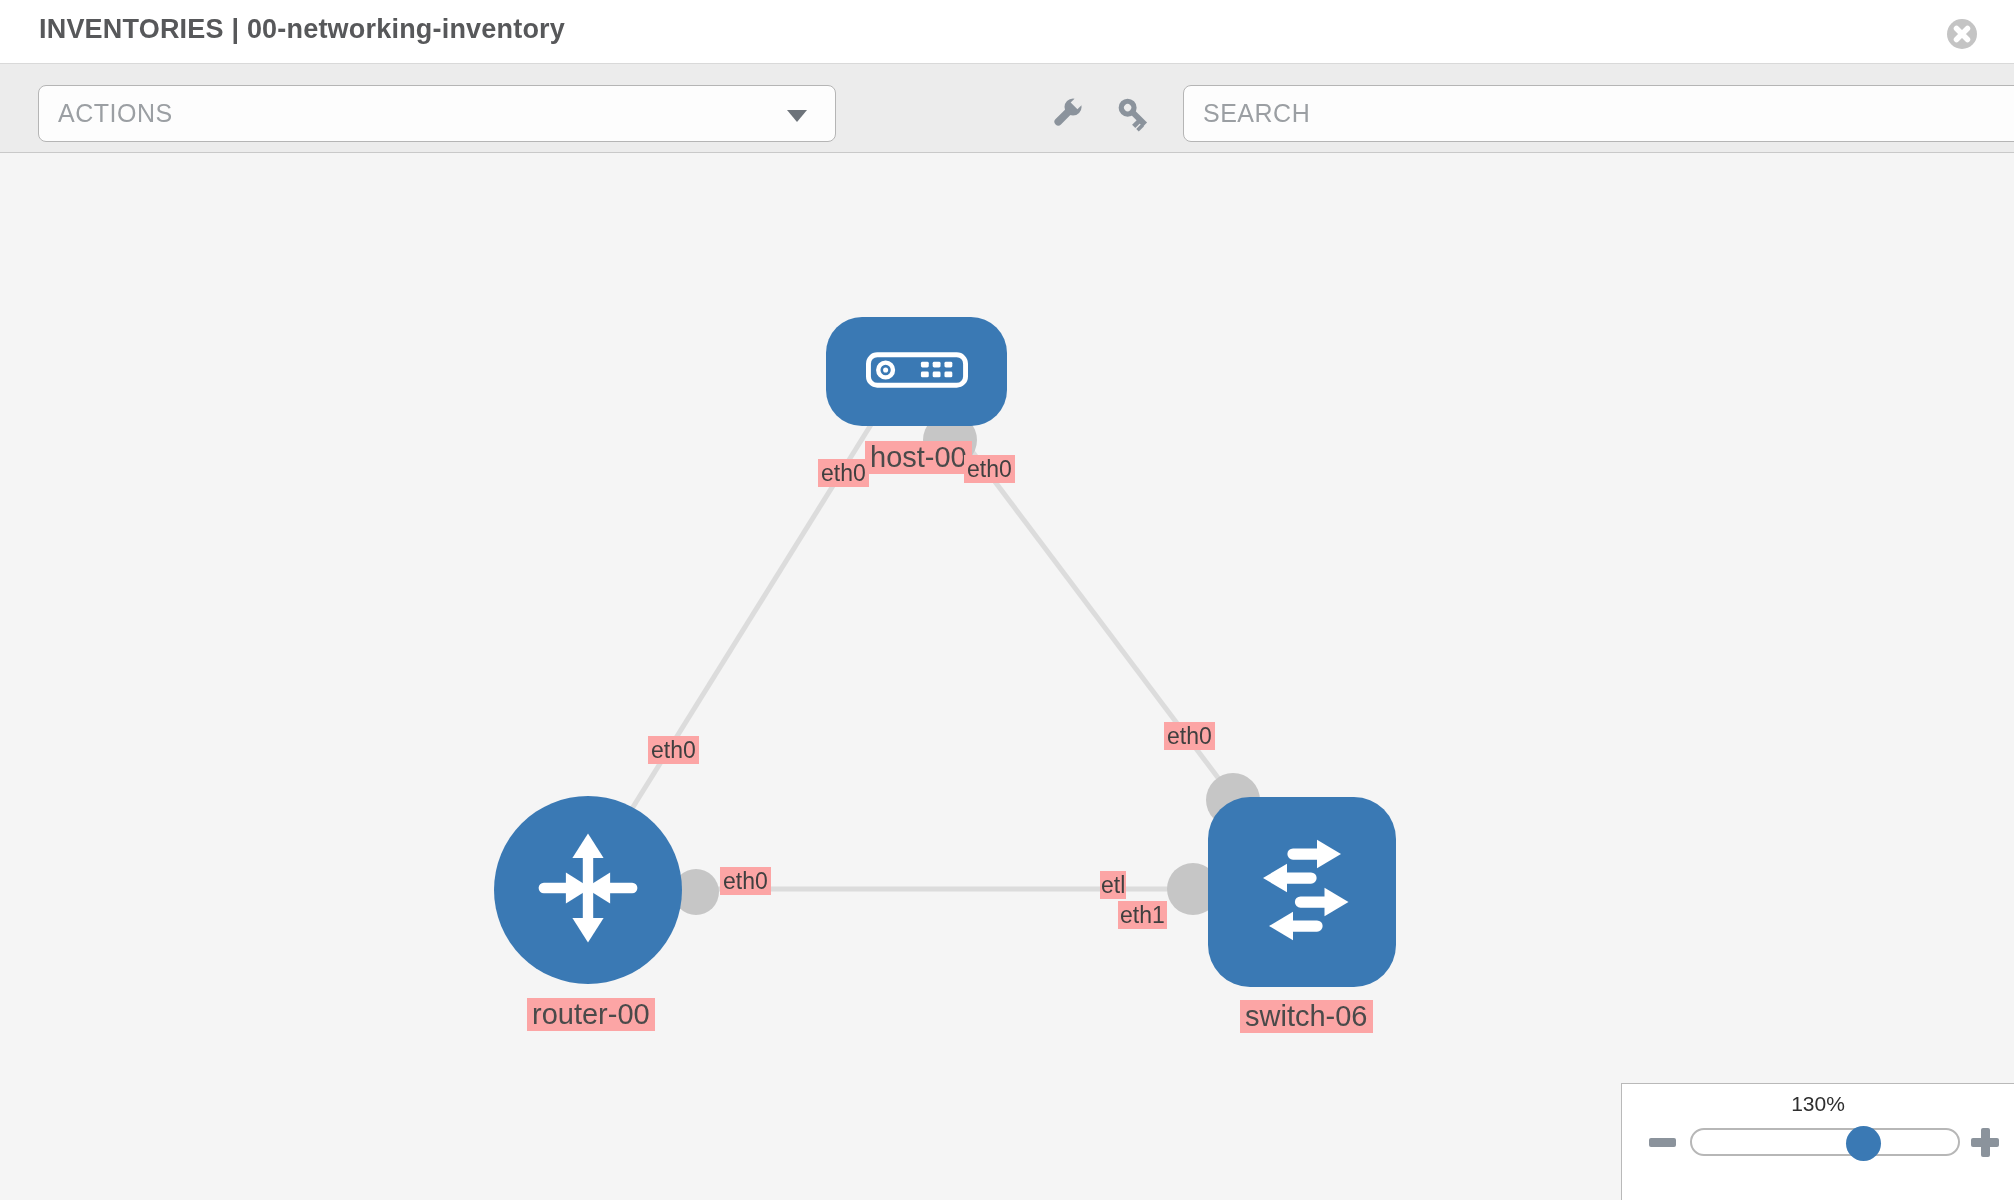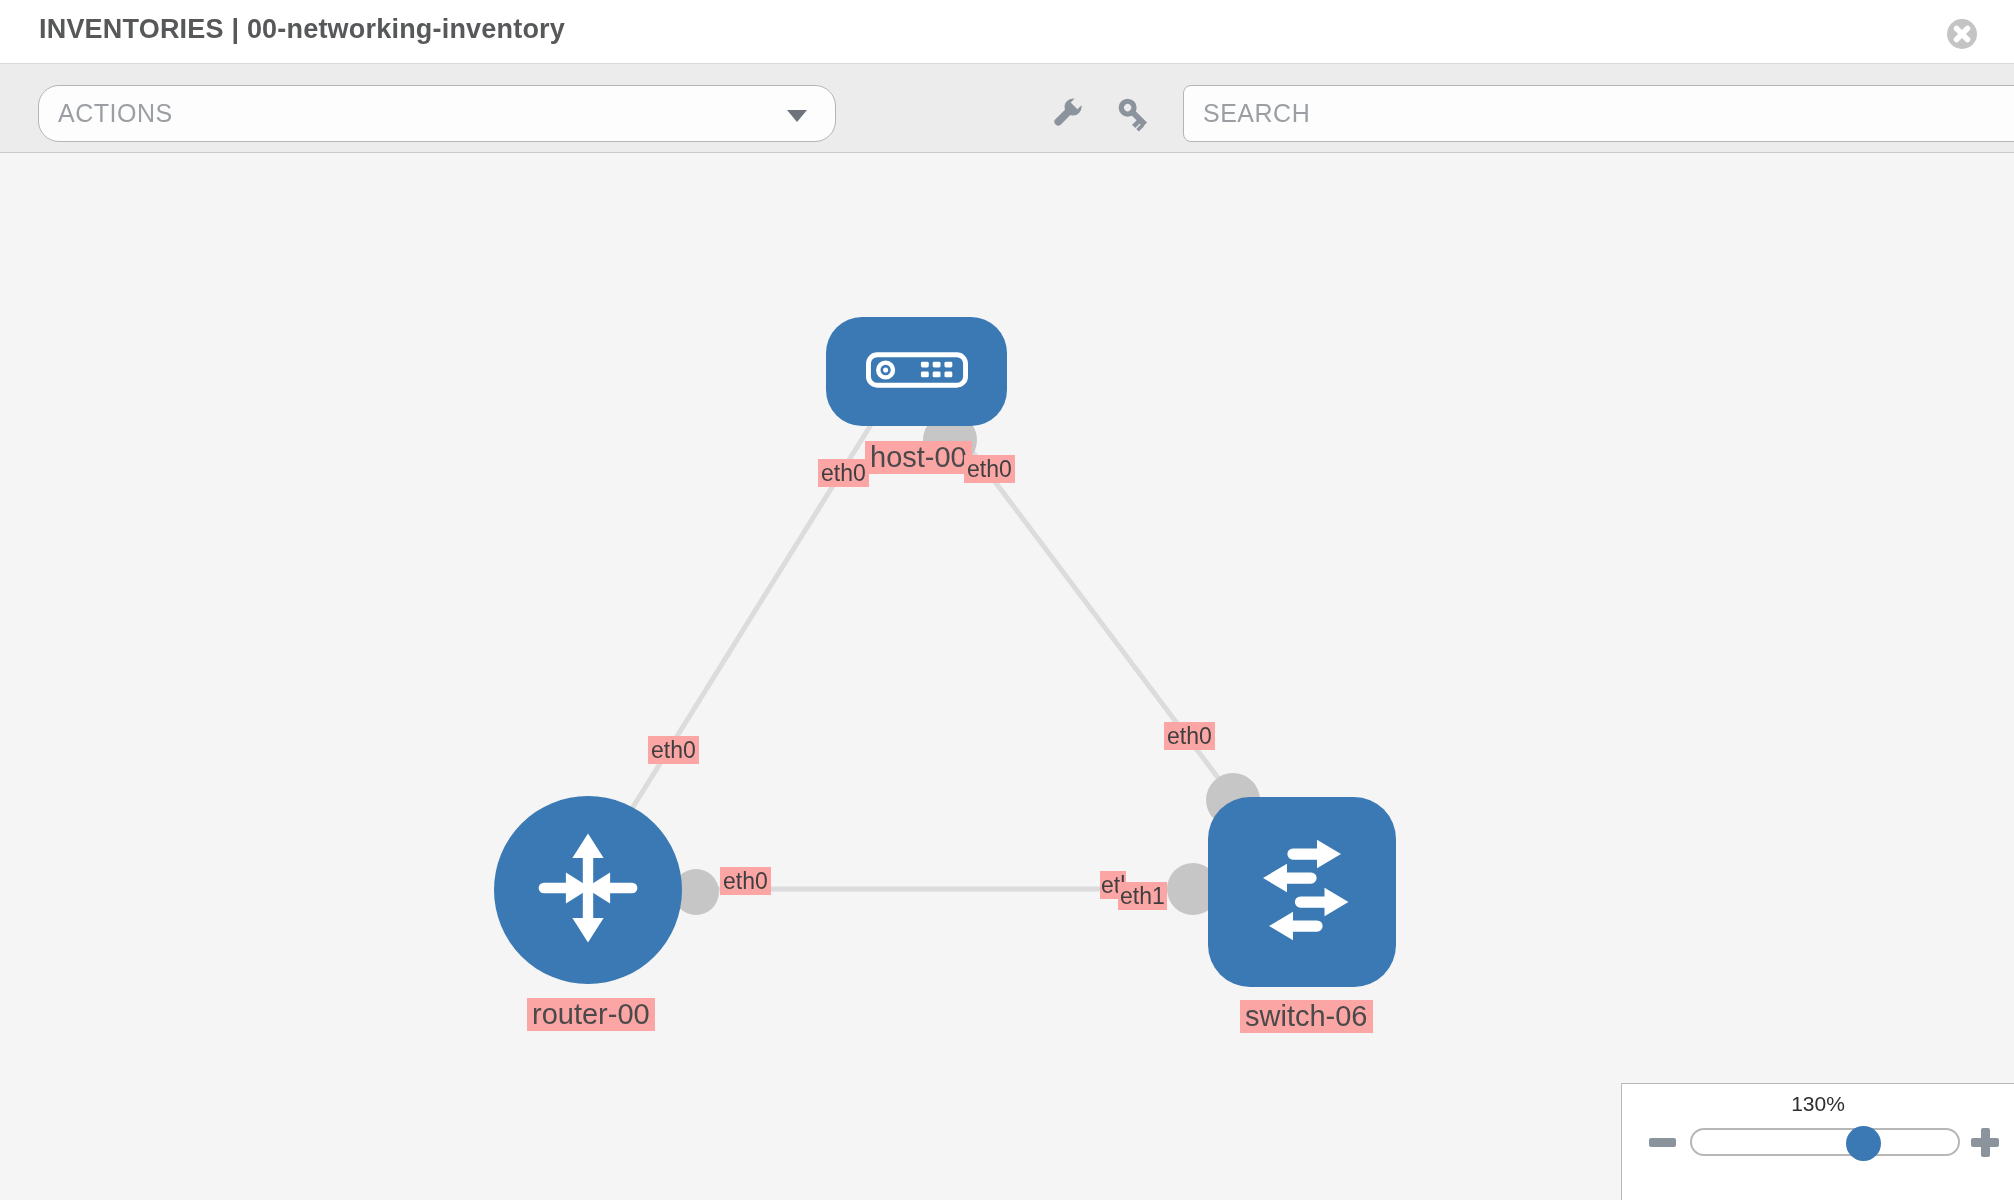--- a/index.html
+++ b/index.html
@@ -9,21 +9,21 @@
   
   .header { position:absolute; left:0; top:0; width:2014px; height:55px; background:#fff; }
   .header-title { position:absolute; left:39px; top:14px; font-size:27px; font-weight:bold; color:#57585a; letter-spacing:0.2px; }
   .close-btn { position:absolute; left:1946px; top:18px; width:32px; height:32px; cursor:pointer; }
 
   
   .toolbar { position:absolute; left:0; top:63px; width:2014px; height:90px; background:#ececec;
              border-top:1px solid #d9d9d9; border-bottom:1px solid #c9c9c9; }
   .select { position:absolute; top:21px; height:57px; background:#fdfdfd; border:1px solid #b5b5b5;
             border-radius:8px; cursor:pointer; }
-  .select-actions { left:38px;  width:798px;border-radius:21px; }
+  .select-actions { left:38px;  width:798px; }
   .select-search  { left:1183px; width:882px; }
   .select-label { position:absolute; left:19px; top:13px; font-size:25px; color:#9b9fa3; letter-spacing:0.5px; }
   .caret { position:absolute; right:28px; top:24px; width:0; height:0;
            border-left:10px solid transparent; border-right:10px solid transparent;
            border-top:12px solid #6d737a; }
   .tool-icon { position:absolute; width:38px; height:38px; cursor:pointer; }
   .tool-wrench { left:1048px; top:30px; }
   .tool-key    { left:1116px; top:32px; }
 
   
@@ -41,21 +41,21 @@
 
   .chip-host-label    { left:865px;  top:288px; }
   .chip-router-label  { left:527px;  top:845px; }
   .chip-switch-label  { left:1240px; top:847px; }
   .chip-hr-host    { left:818px;  top:306px; }
   .chip-hs-host    { left:964px;  top:302px; }
   .chip-hr-router  { left:648px;  top:583px; }
   .chip-hs-switch  { left:1164px; top:569px; }
   .chip-rs-router  { left:720px;  top:714px; }
   .chip-rs-occl    { left:1091px; top:718px; padding:0 1px;margin-left:9px; }
-  .chip-rs-switch  { left:1118px; top:729px; padding:0 2px; }
+  .chip-rs-switch  { left:1118px; top:748px; padding:0 2px; }
 
   
   .zoom-panel { position:absolute; z-index:4; left:1621px; top:930px; width:393px; height:123px;
                 background:#fff; border:solid #b9b9b9; border-width:1px 0 0 1px; }
   .zoom-level { position:absolute; left:0; top:8px; width:100%; text-align:center; font-size:21px; color:#2f2f2f; }
   .zoom-minus { position:absolute; left:27px; top:54px; width:27px; height:9px; background:#8b939c; border-radius:2px; cursor:pointer; }
   .zoom-track { position:absolute; left:68px; top:44px; width:270px; height:28px; background:#fff;
                 border:2px solid #b7b7b7; border-radius:14px; cursor:pointer; }
   .zoom-thumb { position:absolute; left:224px; top:42px; width:35px; height:35px; background:#3a79b4;
                 border-radius:50%; cursor:grab; }

